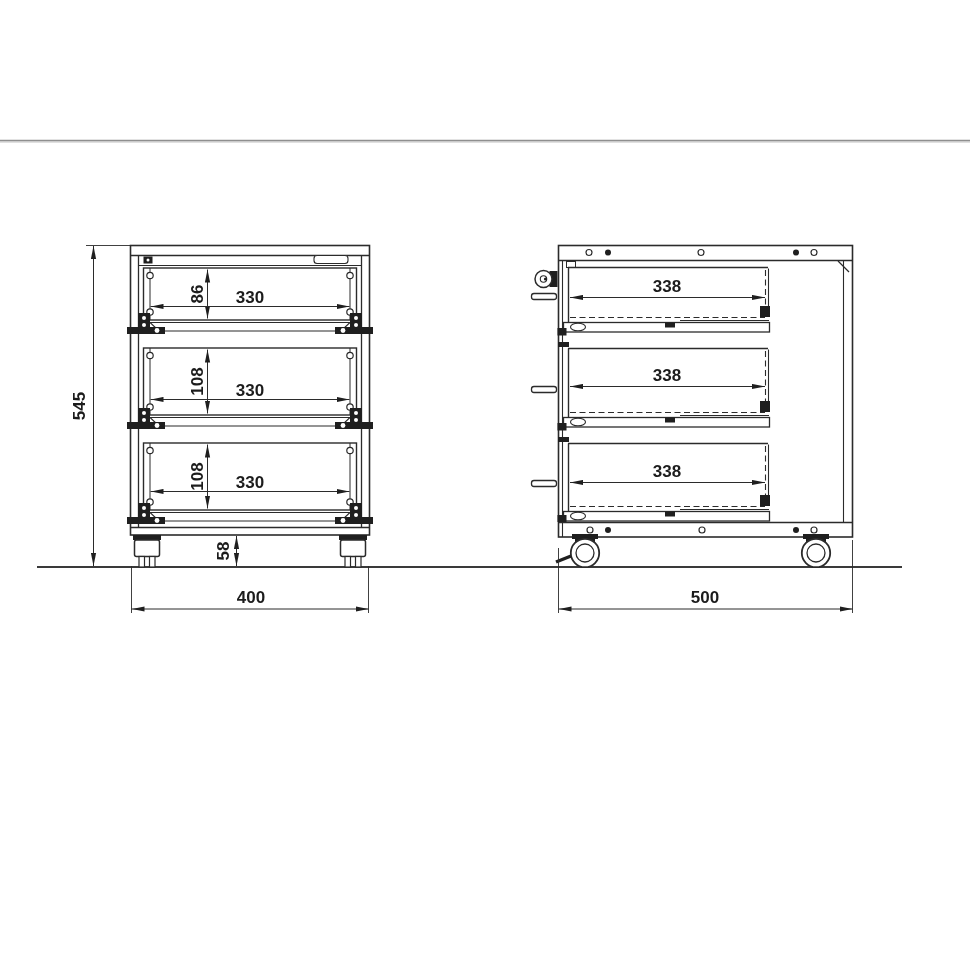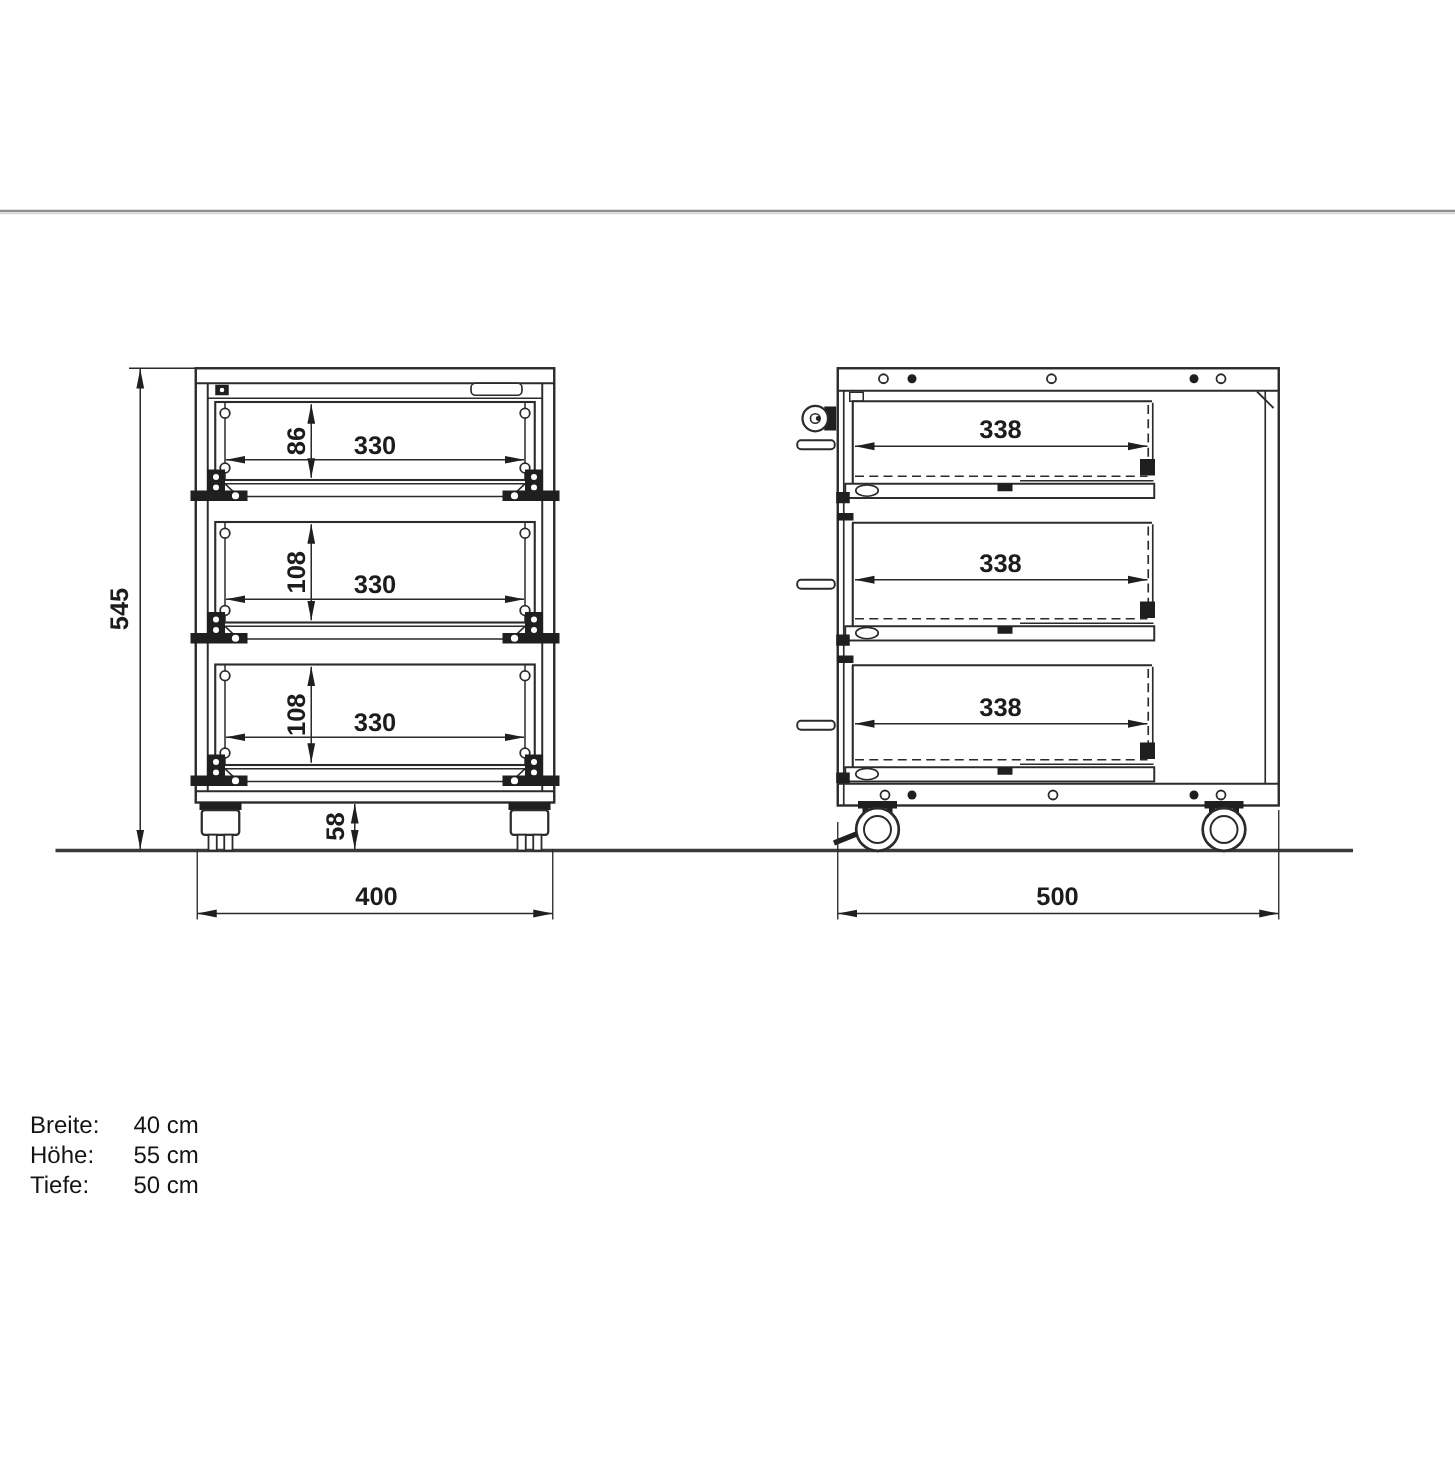--- a/index.html
+++ b/index.html
@@ -254,27 +254,13 @@
 
     <g>
       <line x1="558.5" y1="548" x2="558.5" y2="613" class="ext"></line>
       <line x1="852.5" y1="540" x2="852.5" y2="613" class="ext"></line>
       <line x1="558.5" y1="609" x2="852.5" y2="609" class="dim" marker-start="url(#arr)" marker-end="url(#arr)"></line>
       <text class="dimtxt" x="705" y="603">500</text>
     </g>
   </g>
 </svg>
 
-<div class="specs">
-  <div class="spec-row">
-    <span class="spec-label">Breite:</span>
-    <span class="spec-value">40 cm</span>
-  </div>
-  <div class="spec-row">
-    <span class="spec-label">Höhe:</span>
-    <span class="spec-value">55 cm</span>
-  </div>
-  <div class="spec-row">
-    <span class="spec-label">Tiefe:</span>
-    <span class="spec-value">50 cm</span>
-  </div>
 </div>
-</div>
 
 </body></html>

